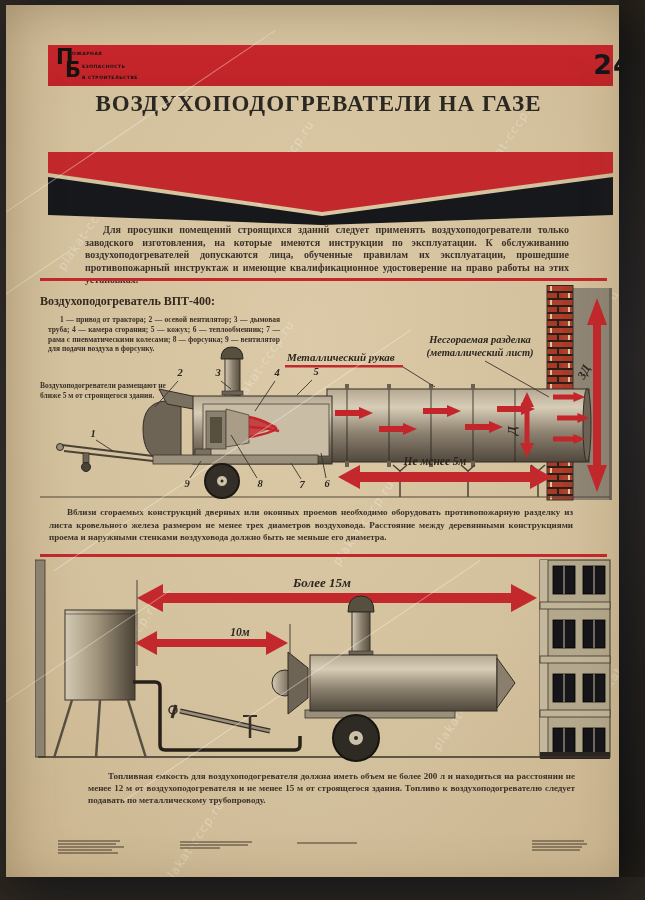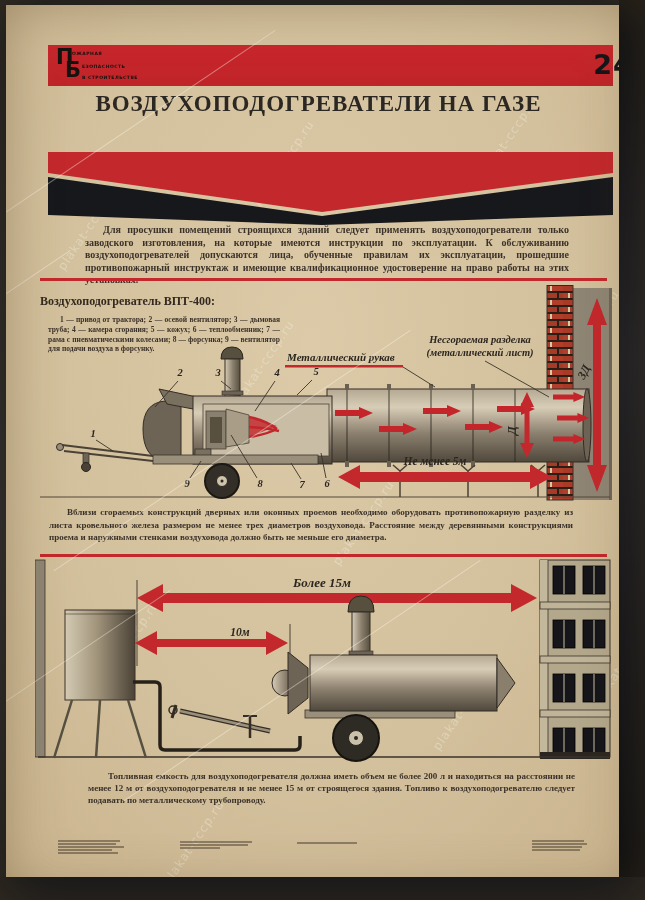--- a/index.html
+++ b/index.html
@@ -83,20 +83,21 @@
   <div class="abs p intro i18">
       <p>Для просушки помещений строящихся зданий следует применять воздухоподогреватели только заводского изготовления, на которые имеются инструкции по эксплуатации. К обслуживанию воздухоподогревателей допускаются лица, обученные правилам их эксплуатации, прошедшие противопожарный инструктаж и имеющие квалификационное удостоверение на право работы на этих установках.</p>
     </div>
 
   <div class="abs rule" style="left:40px;top:278px;width:567px"></div>
 
   <div class="abs legend-title">Воздухоподогреватель ВПТ-400:</div>
   <div class="abs p legend">
       <p>1 — привод от трактора; 2 — осевой вентилятор; 3 — дымовая труба; 4 — камера сгорания; 5 — кожух; 6 — теплообменник; 7 — рама с пневматическими колесами; 8 — форсунка; 9 — вентилятор для подачи воздуха в форсунку.</p>
     </div>
+  <div class="abs p note">Воздухоподогреватели размещают не ближе 5 м от строящегося здания.</div>
 
   <svg class="abs" style="left:35px;top:285px" width="577" height="217" viewBox="0 0 577 217">
     <defs>
       <linearGradient id="gM" x1="0" y1="0" x2="0" y2="1">
         <stop offset="0" stop-color="#b4a892"></stop>
           <stop offset=".25" stop-color="#d8cdb6"></stop>
         <stop offset=".6" stop-color="#8d8170"></stop>
           <stop offset="1" stop-color="#4f483c"></stop>
       </linearGradient>
       <linearGradient id="gM2" x1="0" y1="0" x2="1" y2="0">

